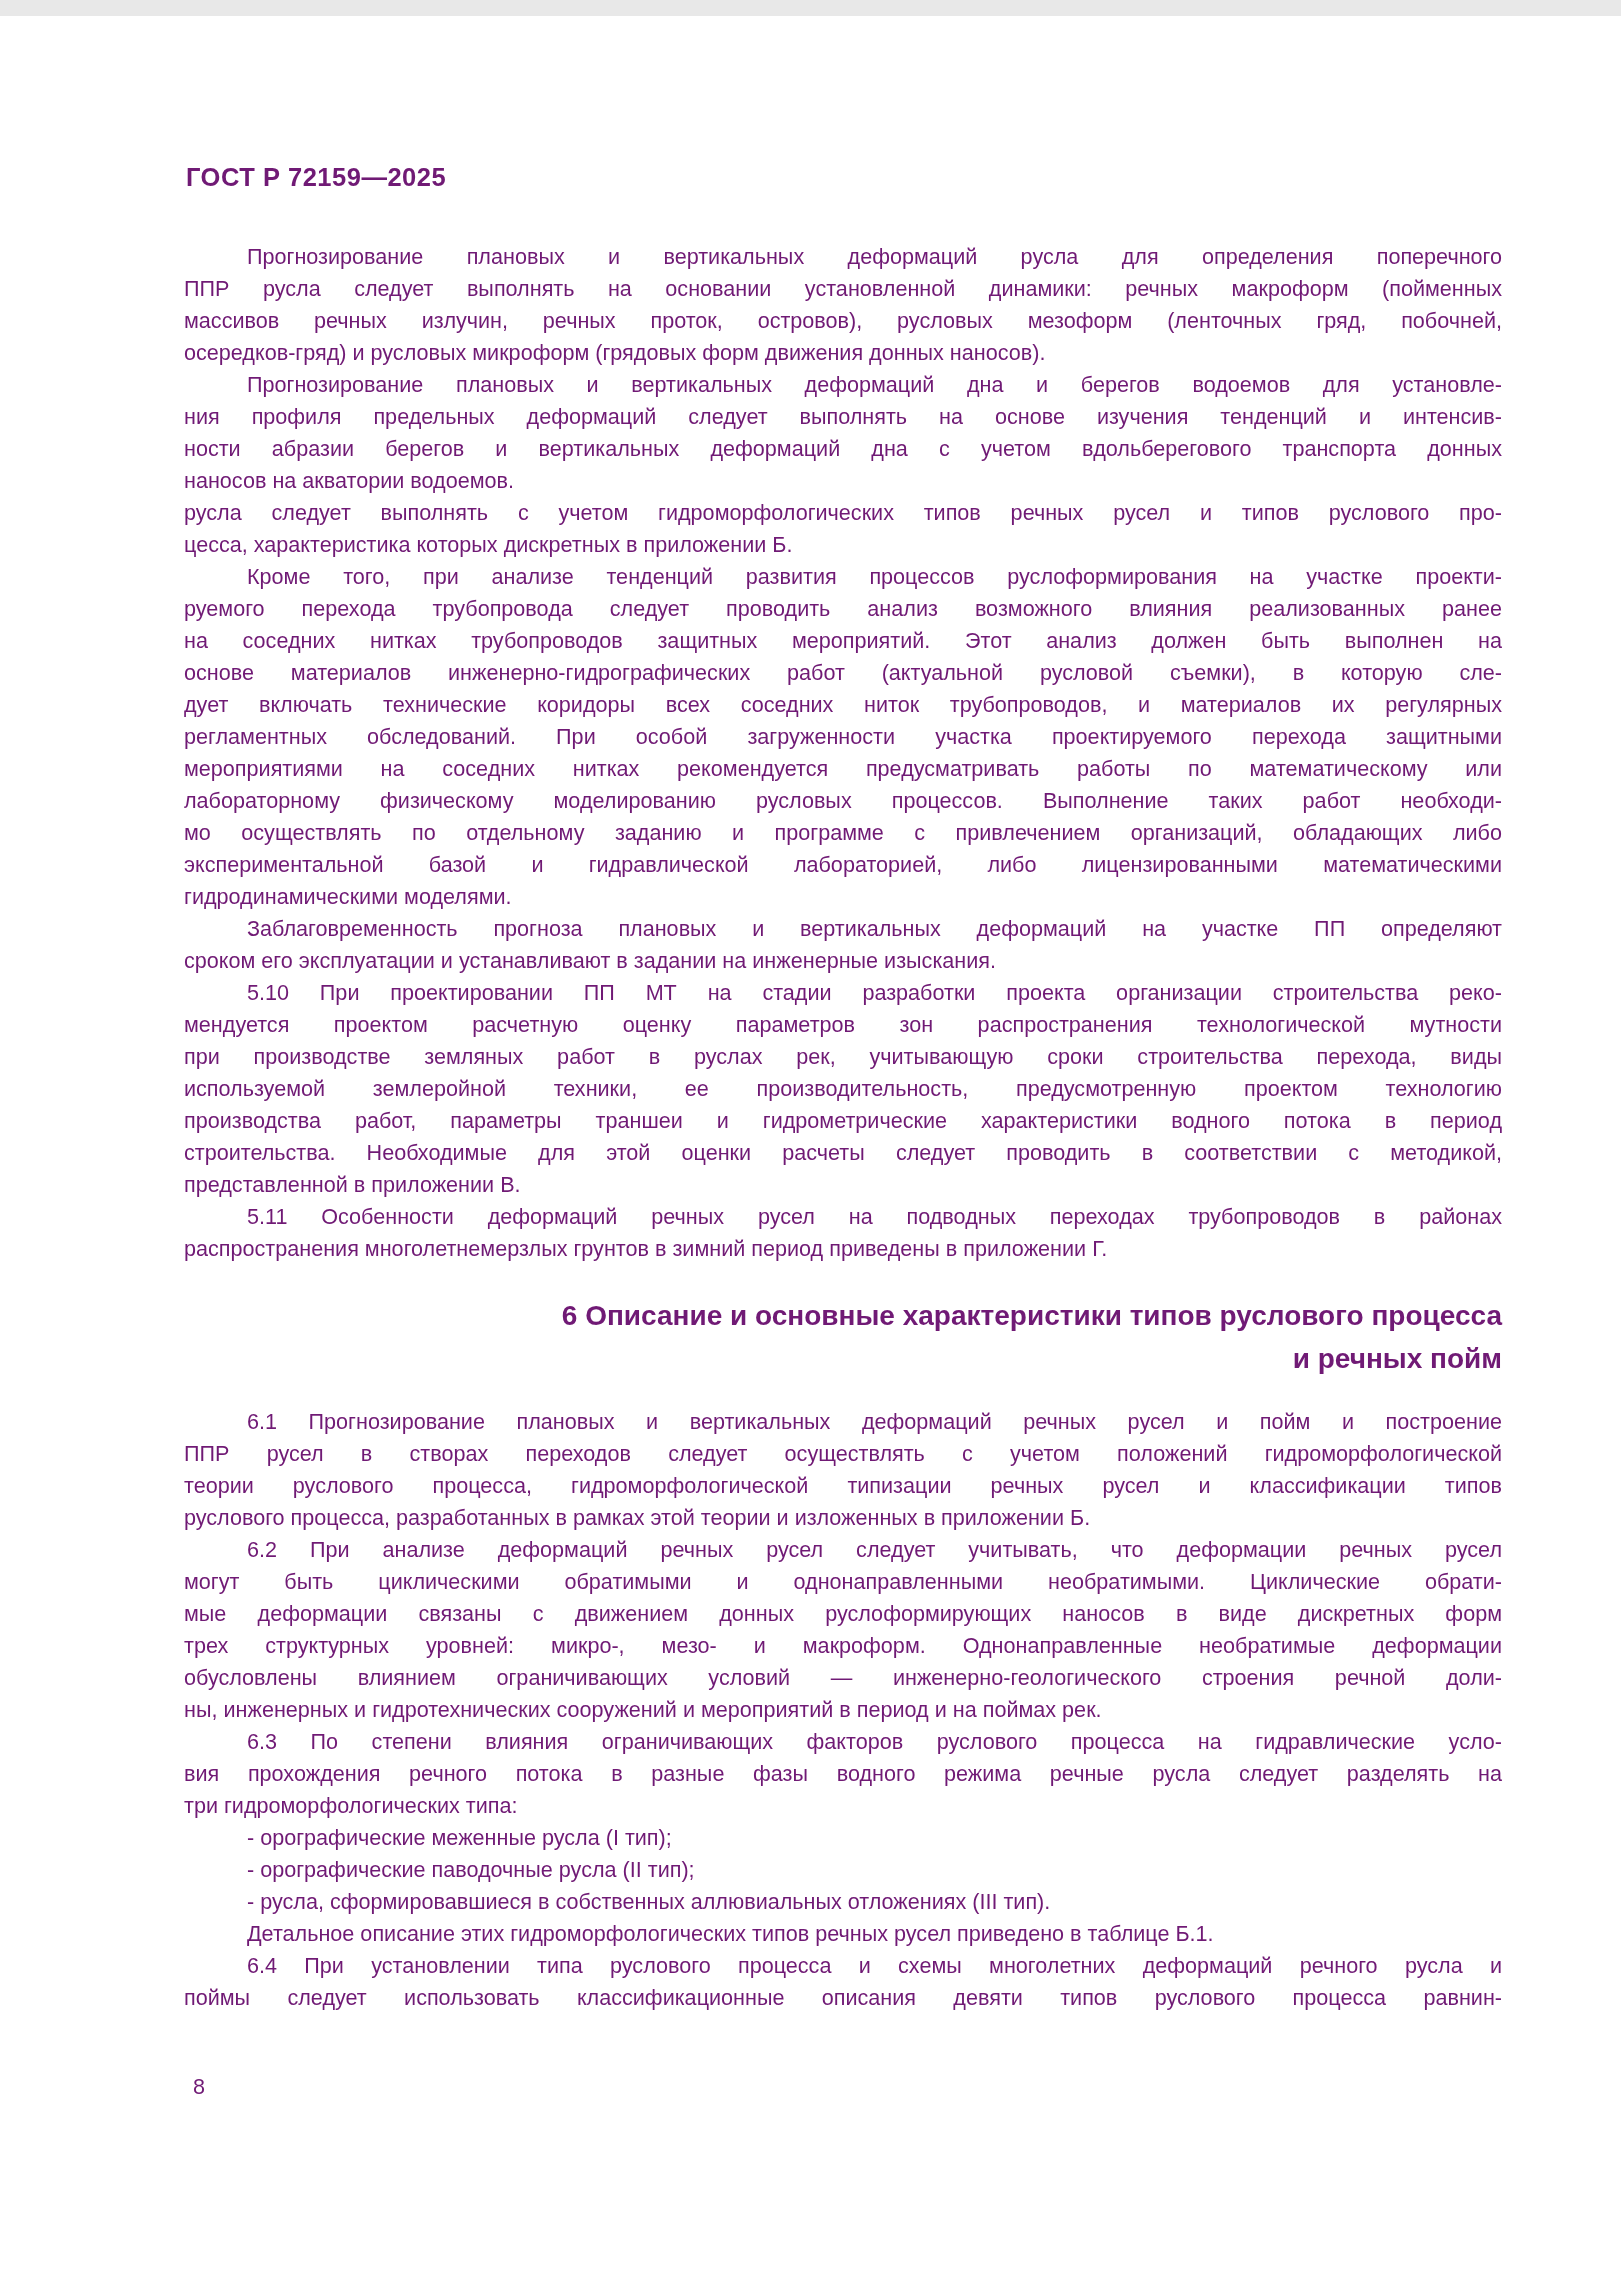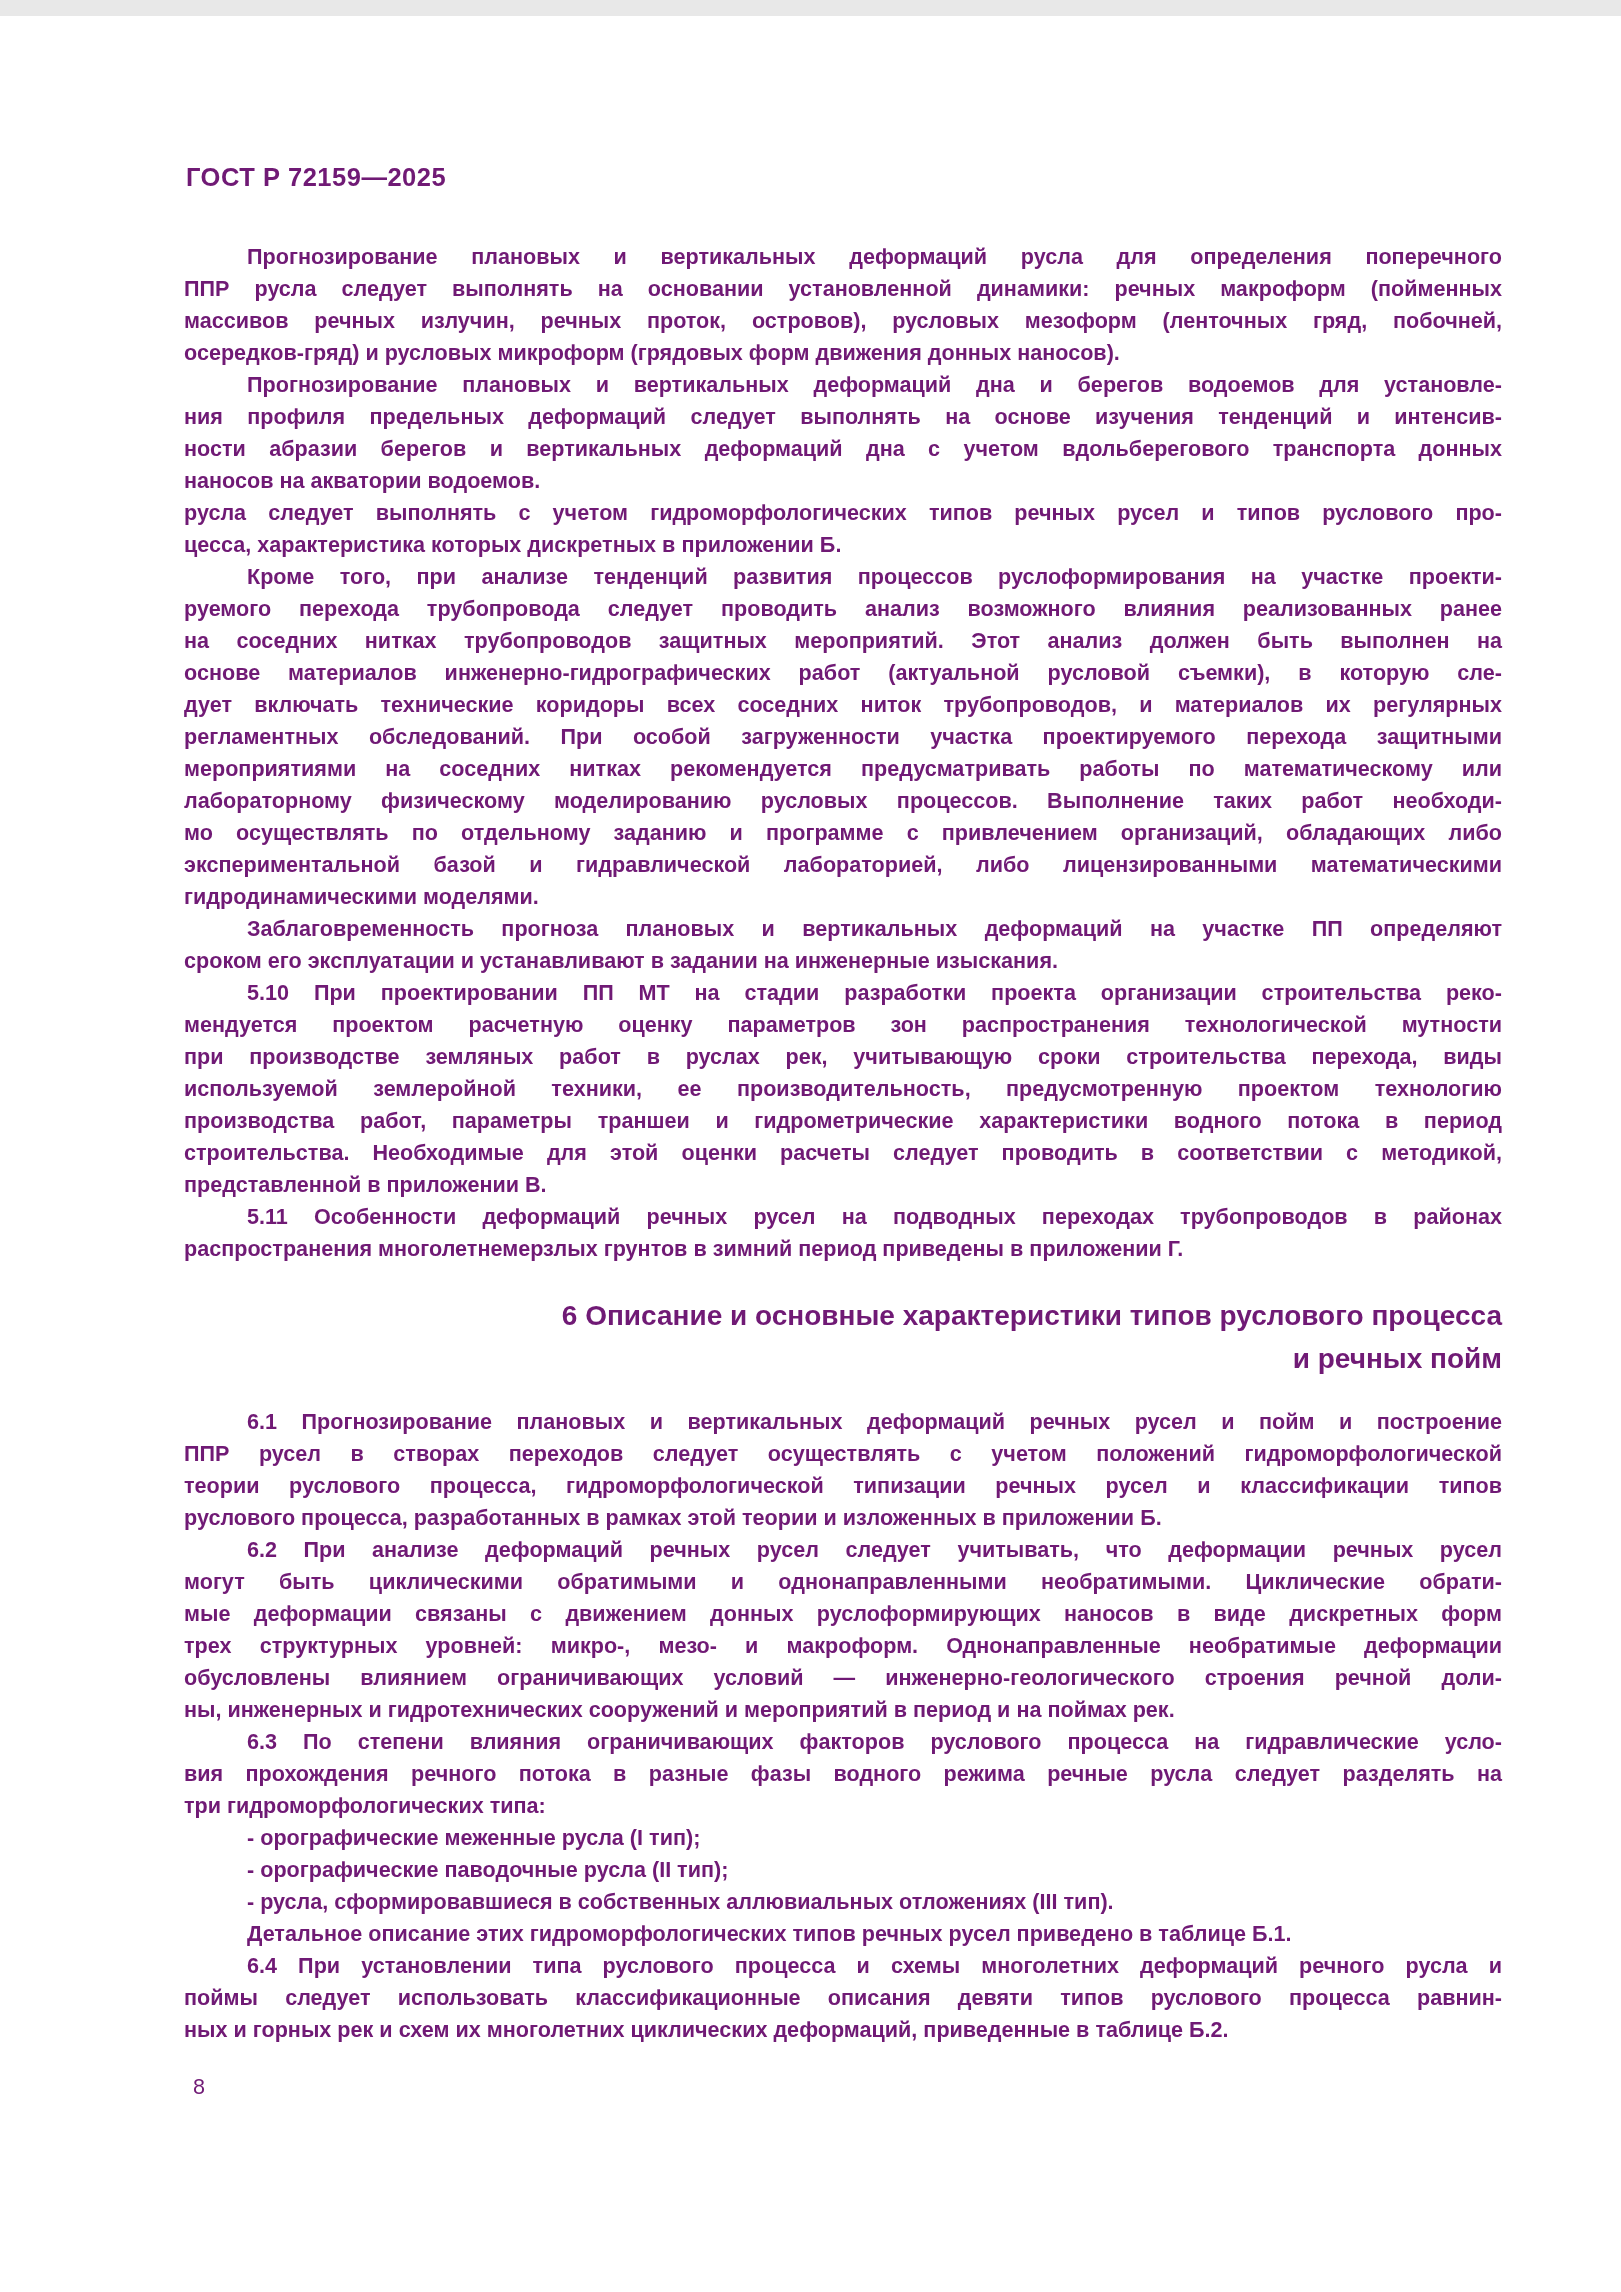--- a/index.html
+++ b/index.html
@@ -23,21 +23,21 @@
     white-space: nowrap;
   }
   .doc-body {
     position: absolute;
     left: 184px;
     top: 225px;
     width: 1318px;
     font-size: 21.6px;
     line-height: 32px;
   }
-  .para { margin: 0; font-weight: bold; }
+  .para { margin: 0; }
   .line {
     text-align: justify;
     text-align-last: justify;
   }
   .line.ind { text-indent: 63px; }
   .line.endp { text-align-last: left; }
   .section-heading {
     font-size: 28px;
     font-weight: bold;
     line-height: 43px;
@@ -137,19 +137,18 @@
       </div>
       <div class="para">
         <div class="line ind endp">- русла, сформировавшиеся в собственных аллювиальных отложениях (III тип).</div>
       </div>
       <div class="para">
         <div class="line ind endp">Детальное описание этих гидроморфологических типов речных русел приведено в таблице Б.1.</div>
       </div>
       <div class="para">
         <div class="line ind">6.4 При установлении типа руслового процесса и схемы многолетних деформаций речного русла и</div>
         <div class="line">поймы следует использовать классификационные описания девяти типов руслового процесса равнин-</div>
-        <div class="line endp">ных и горных рек и схем их многолетних циклических деформаций, приведенные в таблице Б.2.</div>
       </div>
     </div>
 
   <div class="page-number">8</div>
 </div>
 
 
 </body></html>

